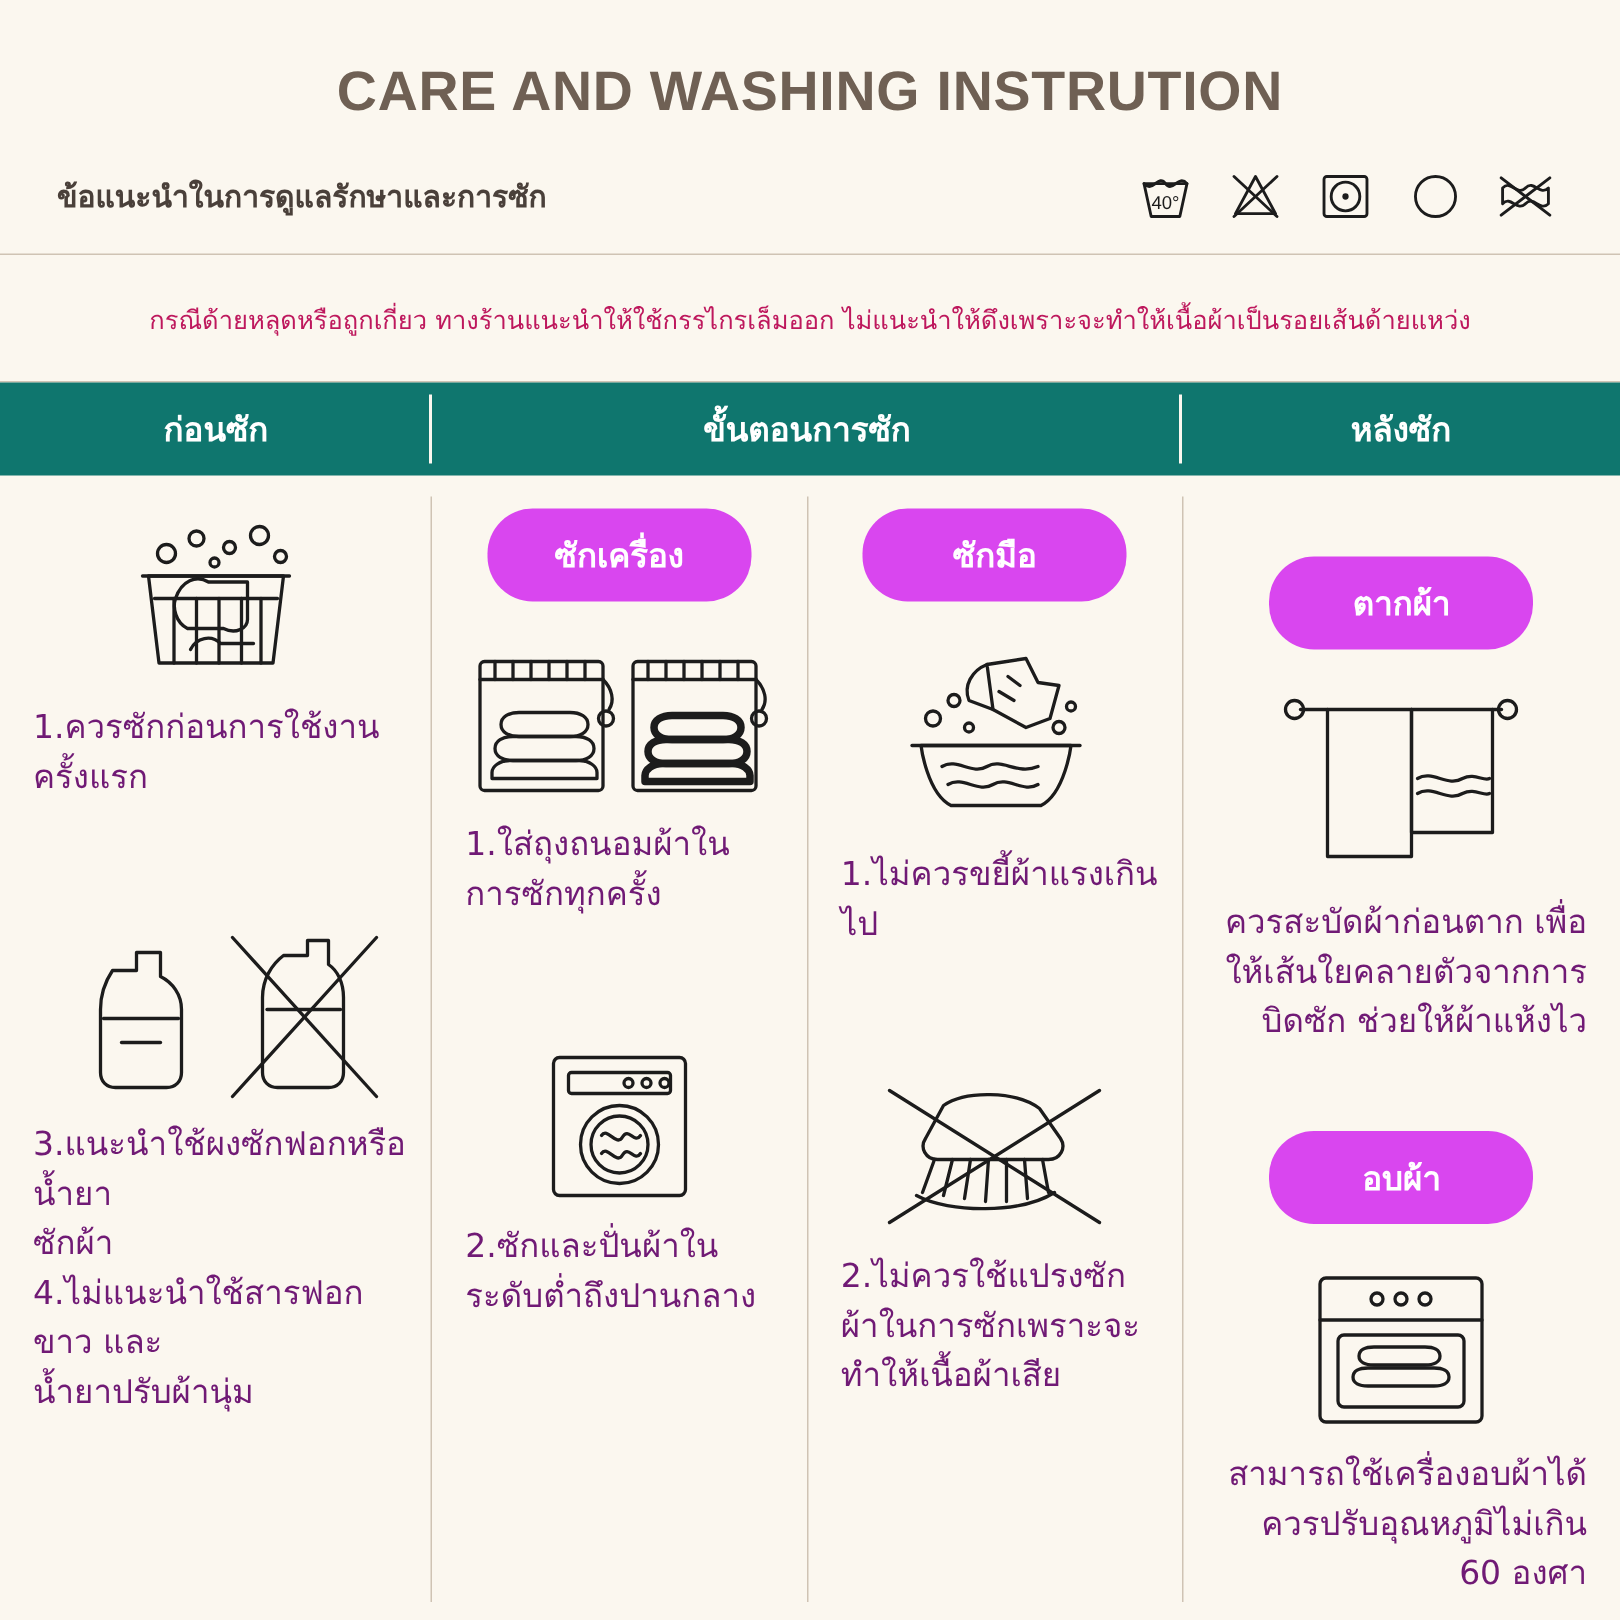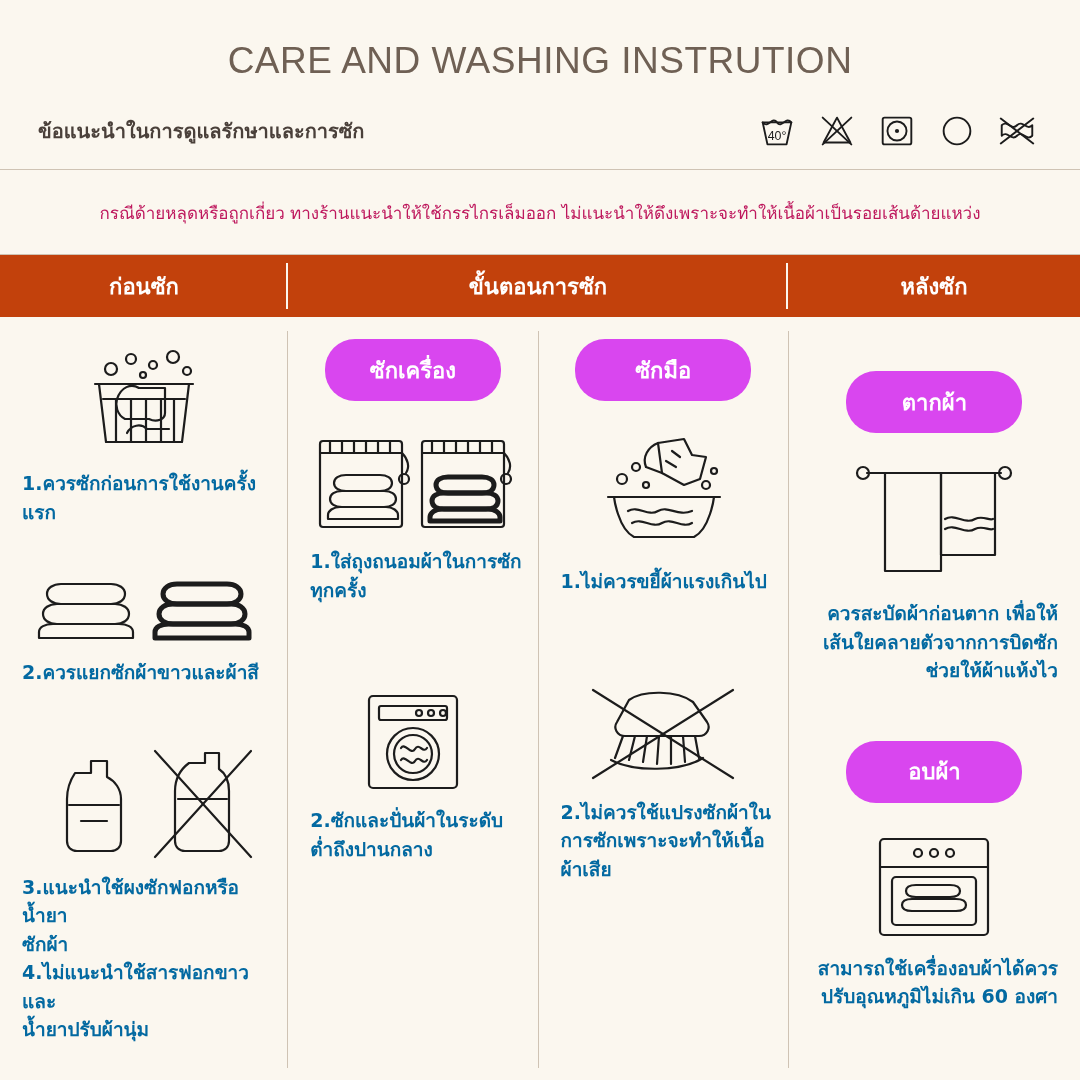--- a/index.html
+++ b/index.html
@@ -16,21 +16,21 @@
     position: relative;
     width: 1080px;
     height: 1080px;
     background: #fbf7ef;
   }
 
   
   .title {
     text-align: center;
     font-family: "Liberation Sans", sans-serif;
-    font-weight: normal;
+    font-weight: bold;
     font-size: 37px;
     letter-spacing: 0.5px;
     color: #6f6054;
     padding-top: 40px;
     padding-bottom: 10px;
   }
   .subhead {
     position: relative;
     height: 78px;
     border-bottom: 1px solid #cfc3b4;
@@ -61,21 +61,21 @@
     justify-content: center;
     border-bottom: 1px solid #cfc3b4;
     font-size: 17px;
     color: #be185d;
   }
 
   
   .band {
     display: flex;
     height: 62px;
-    background: #c2410c;
+    background: #0f766e;
   }
   .band .cell {
     display: flex;
     align-items: center;
     justify-content: center;
     color: #ffffff;
     font-size: 22px;
     font-weight: bold;
     position: relative;
   }
@@ -124,25 +124,24 @@
     font-weight: bold;
   }
 
   .icon-wrap {
     display: flex;
     align-items: center;
     justify-content: center;
     margin-bottom: 10px;
   }
   .cap {
-    font-size: 19px;
+    font-size: 22px;
     line-height: 1.5;
-    color: #0369a1;
+    color: #701a75;
     padding: 0 22px;
-    font-weight: bold;
   }
   .cap.center { text-align: right; }
   .cap.left { text-align: left; padding-left: 22px; padding-right: 14px; }
 
   .block { margin-bottom: 16px; }
   .spacer-md { height: 26px; }
   .spacer-lg { height: 40px; }
 
   svg { display: block; }
   .ln { fill: none; stroke: #1c1c1c; stroke-width: 2.2; stroke-linecap: round; stroke-linejoin: round; }
@@ -218,37 +217,20 @@
             <circle class="ln" cx="104" cy="18" r="6"></circle>
             <circle class="ln" cx="118" cy="32" r="4"></circle>
             <circle class="ln" cx="74" cy="36" r="3"></circle>
           </svg>
         </div>
         <div class="cap left">1.ควรซักก่อนการใช้งานครั้งแรก</div>
       </div>
 
       <div class="spacer-md"></div>
 
-      <div class="block">
-        <div class="icon-wrap">
-          <svg width="230" height="80" viewBox="0 0 230 80">
-            <g>
-              <path class="ln" d="M18 26 C18 20, 24 16, 32 16 L82 16 C90 16, 96 20, 96 26 C96 32, 90 36, 82 36 L32 36 C24 36, 18 32, 18 26 Z"></path>
-              <path class="ln" d="M14 46 C14 40, 20 36, 28 36 L86 36 C94 36, 100 40, 100 46 C100 52, 94 56, 86 56 L28 56 C20 56, 14 52, 14 46 Z"></path>
-              <path class="ln" d="M10 64 C10 59, 16 56, 24 56 L90 56 C98 56, 104 59, 104 64 L104 70 L10 70 Z"></path>
-            </g>
-            <g>
-              <path class="ln-thick" d="M134 26 C134 20, 140 16, 148 16 L198 16 C206 16, 212 20, 212 26 C212 32, 206 36, 198 36 L148 36 C140 36, 134 32, 134 26 Z"></path>
-              <path class="ln-thick" d="M130 46 C130 40, 136 36, 144 36 L202 36 C210 36, 216 40, 216 46 C216 52, 210 56, 202 56 L144 56 C136 56, 130 52, 130 46 Z"></path>
-              <path class="ln-thick" d="M126 64 C126 59, 132 56, 140 56 L206 56 C214 56, 220 59, 220 64 L220 70 L126 70 Z"></path>
-            </g>
-          </svg>
-        </div>
-        <div class="cap left">2.ควรแยกซักผ้าขาวและผ้าสี</div>
-      </div>
 
       <div class="spacer-lg"></div>
 
       <div class="block">
         <div class="icon-wrap">
           <svg width="230" height="120" viewBox="0 0 230 120">
             <path class="ln" d="M46 30 L62 30 L62 18 L78 18 L78 34 C86 38, 92 46, 92 56 L92 98 C92 104, 88 108, 82 108 L48 108 C42 108, 38 104, 38 98 L38 56 C38 44, 42 36, 46 30 Z"></path>
             <path class="ln" d="M40 62 L90 62"></path>
             <path class="ln" d="M52 78 L78 78"></path>
             <path class="ln" d="M160 20 L176 20 L176 10 L190 10 L190 26 C196 30, 200 38, 200 48 L200 98 C200 104, 196 108, 190 108 L156 108 C150 108, 146 104, 146 98 L146 48 C146 36, 152 26, 160 20 Z"></path>

